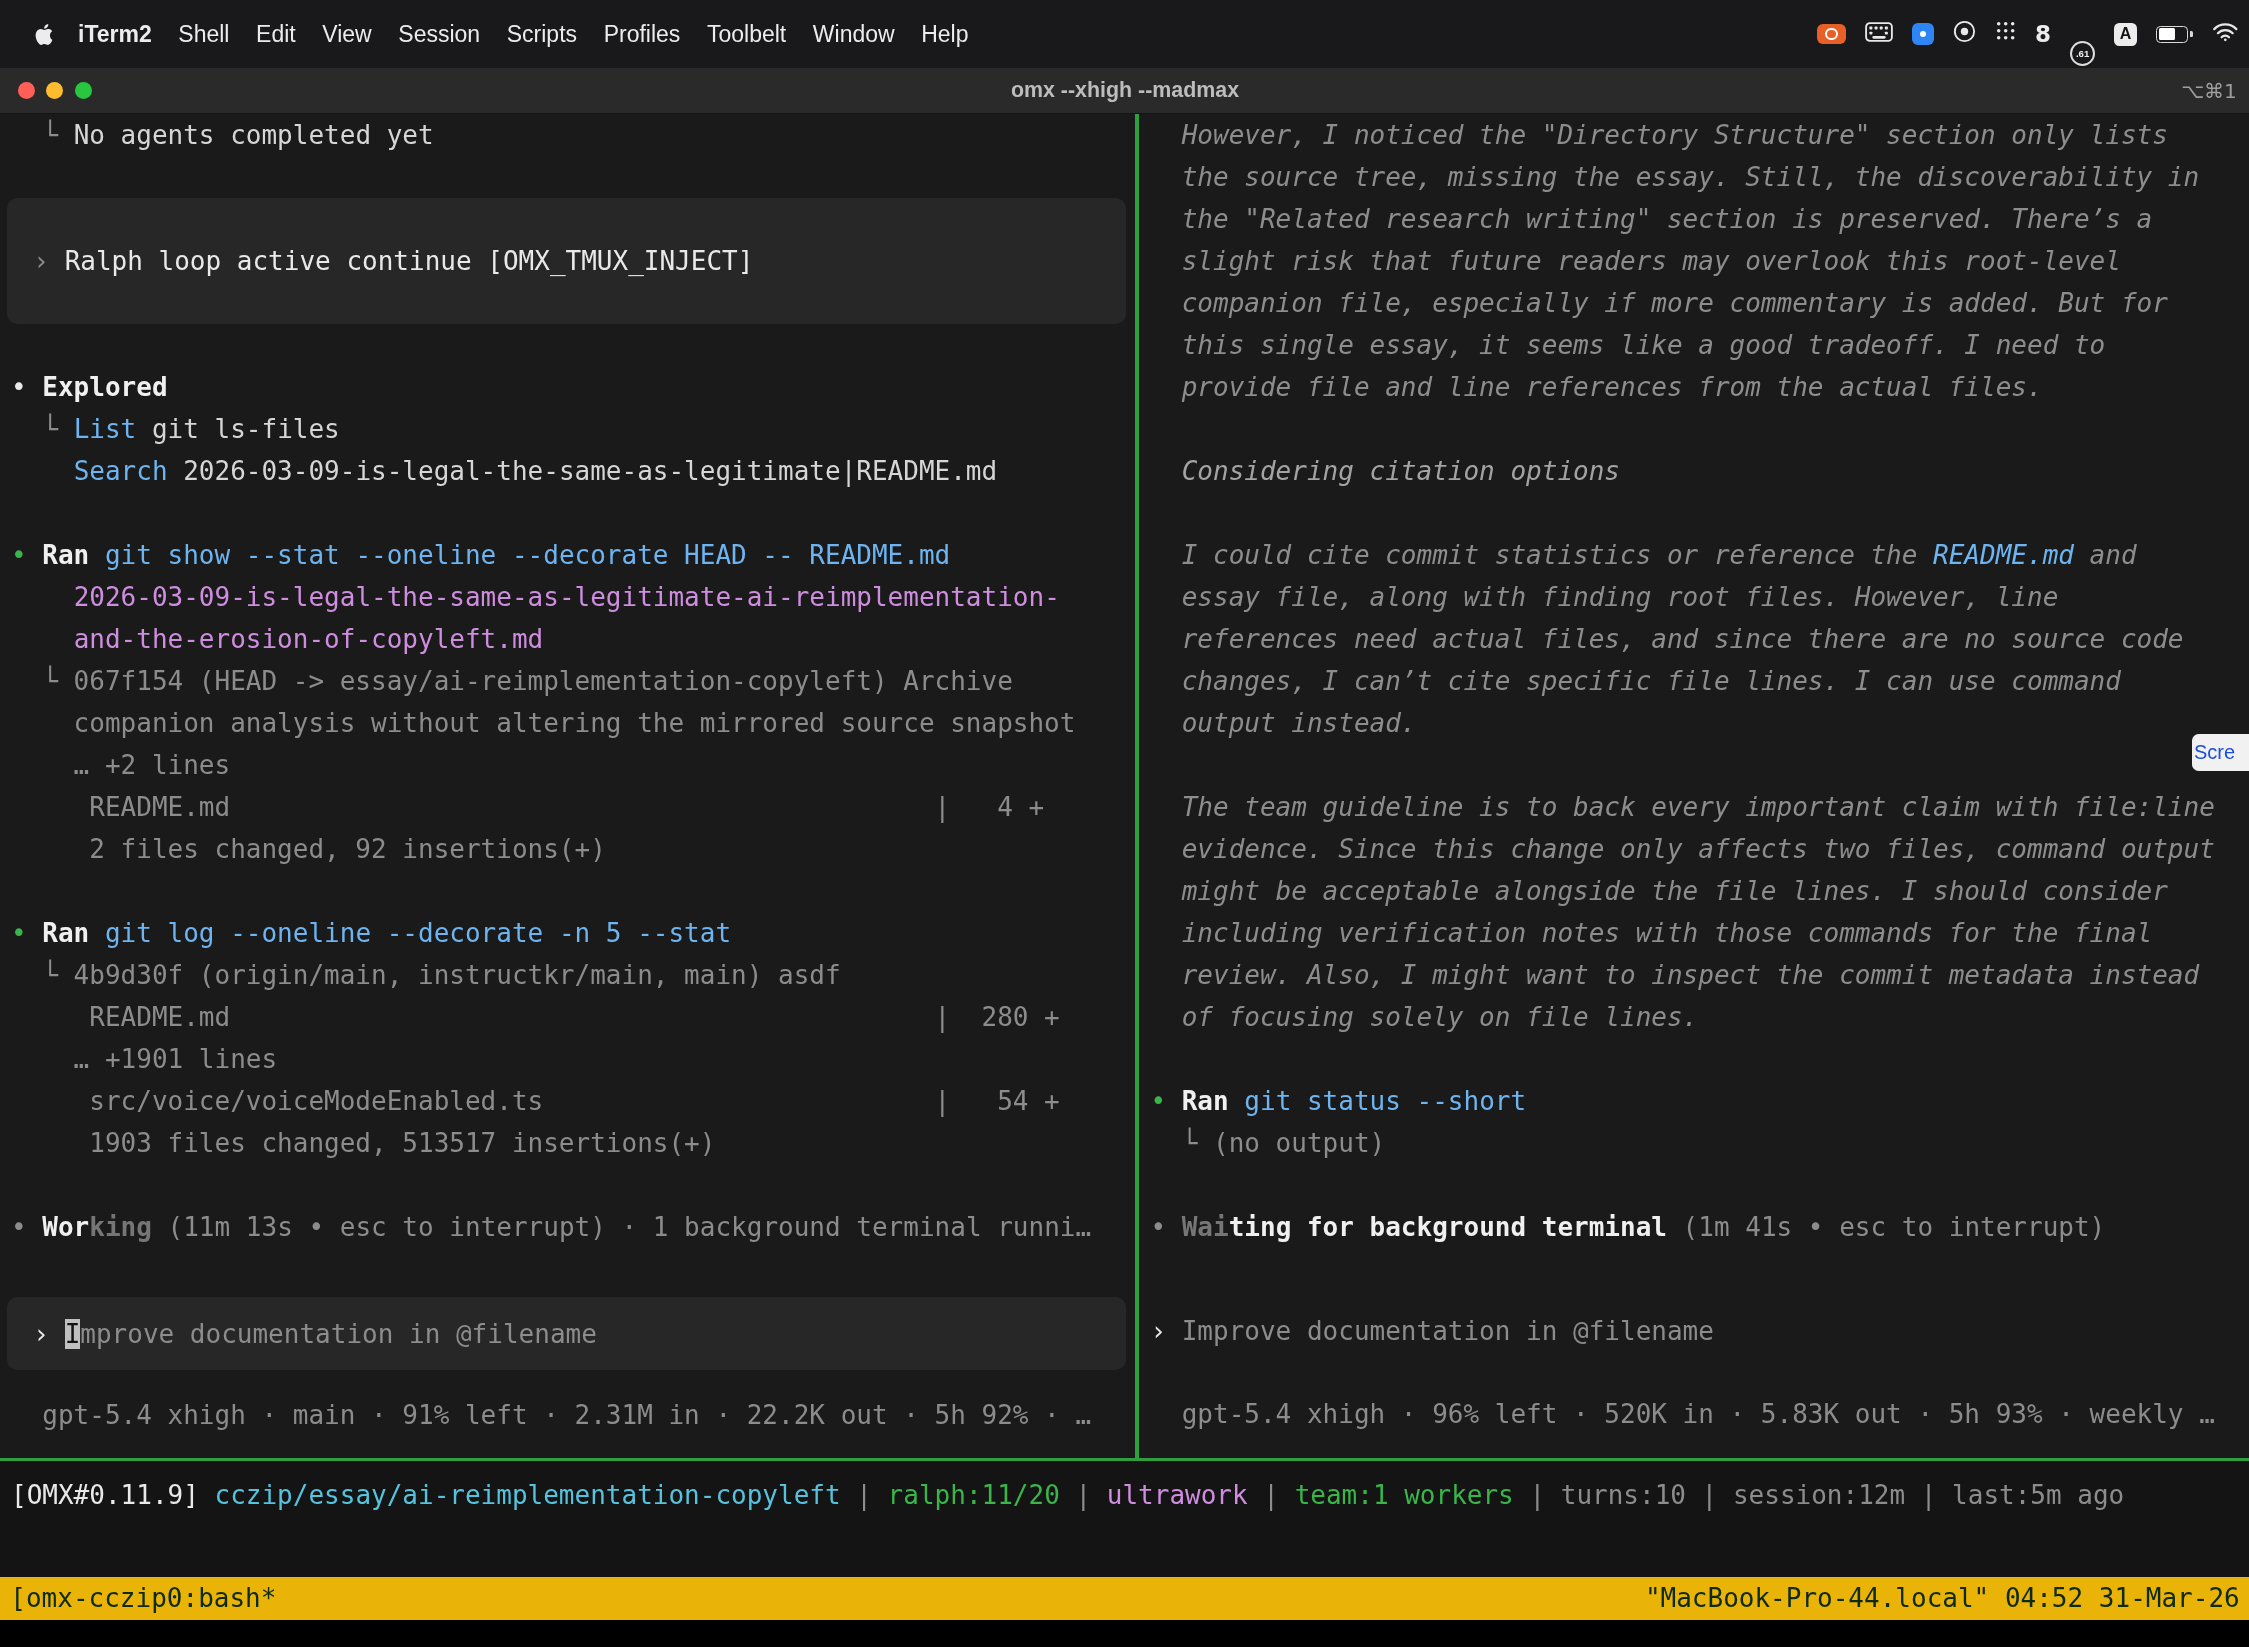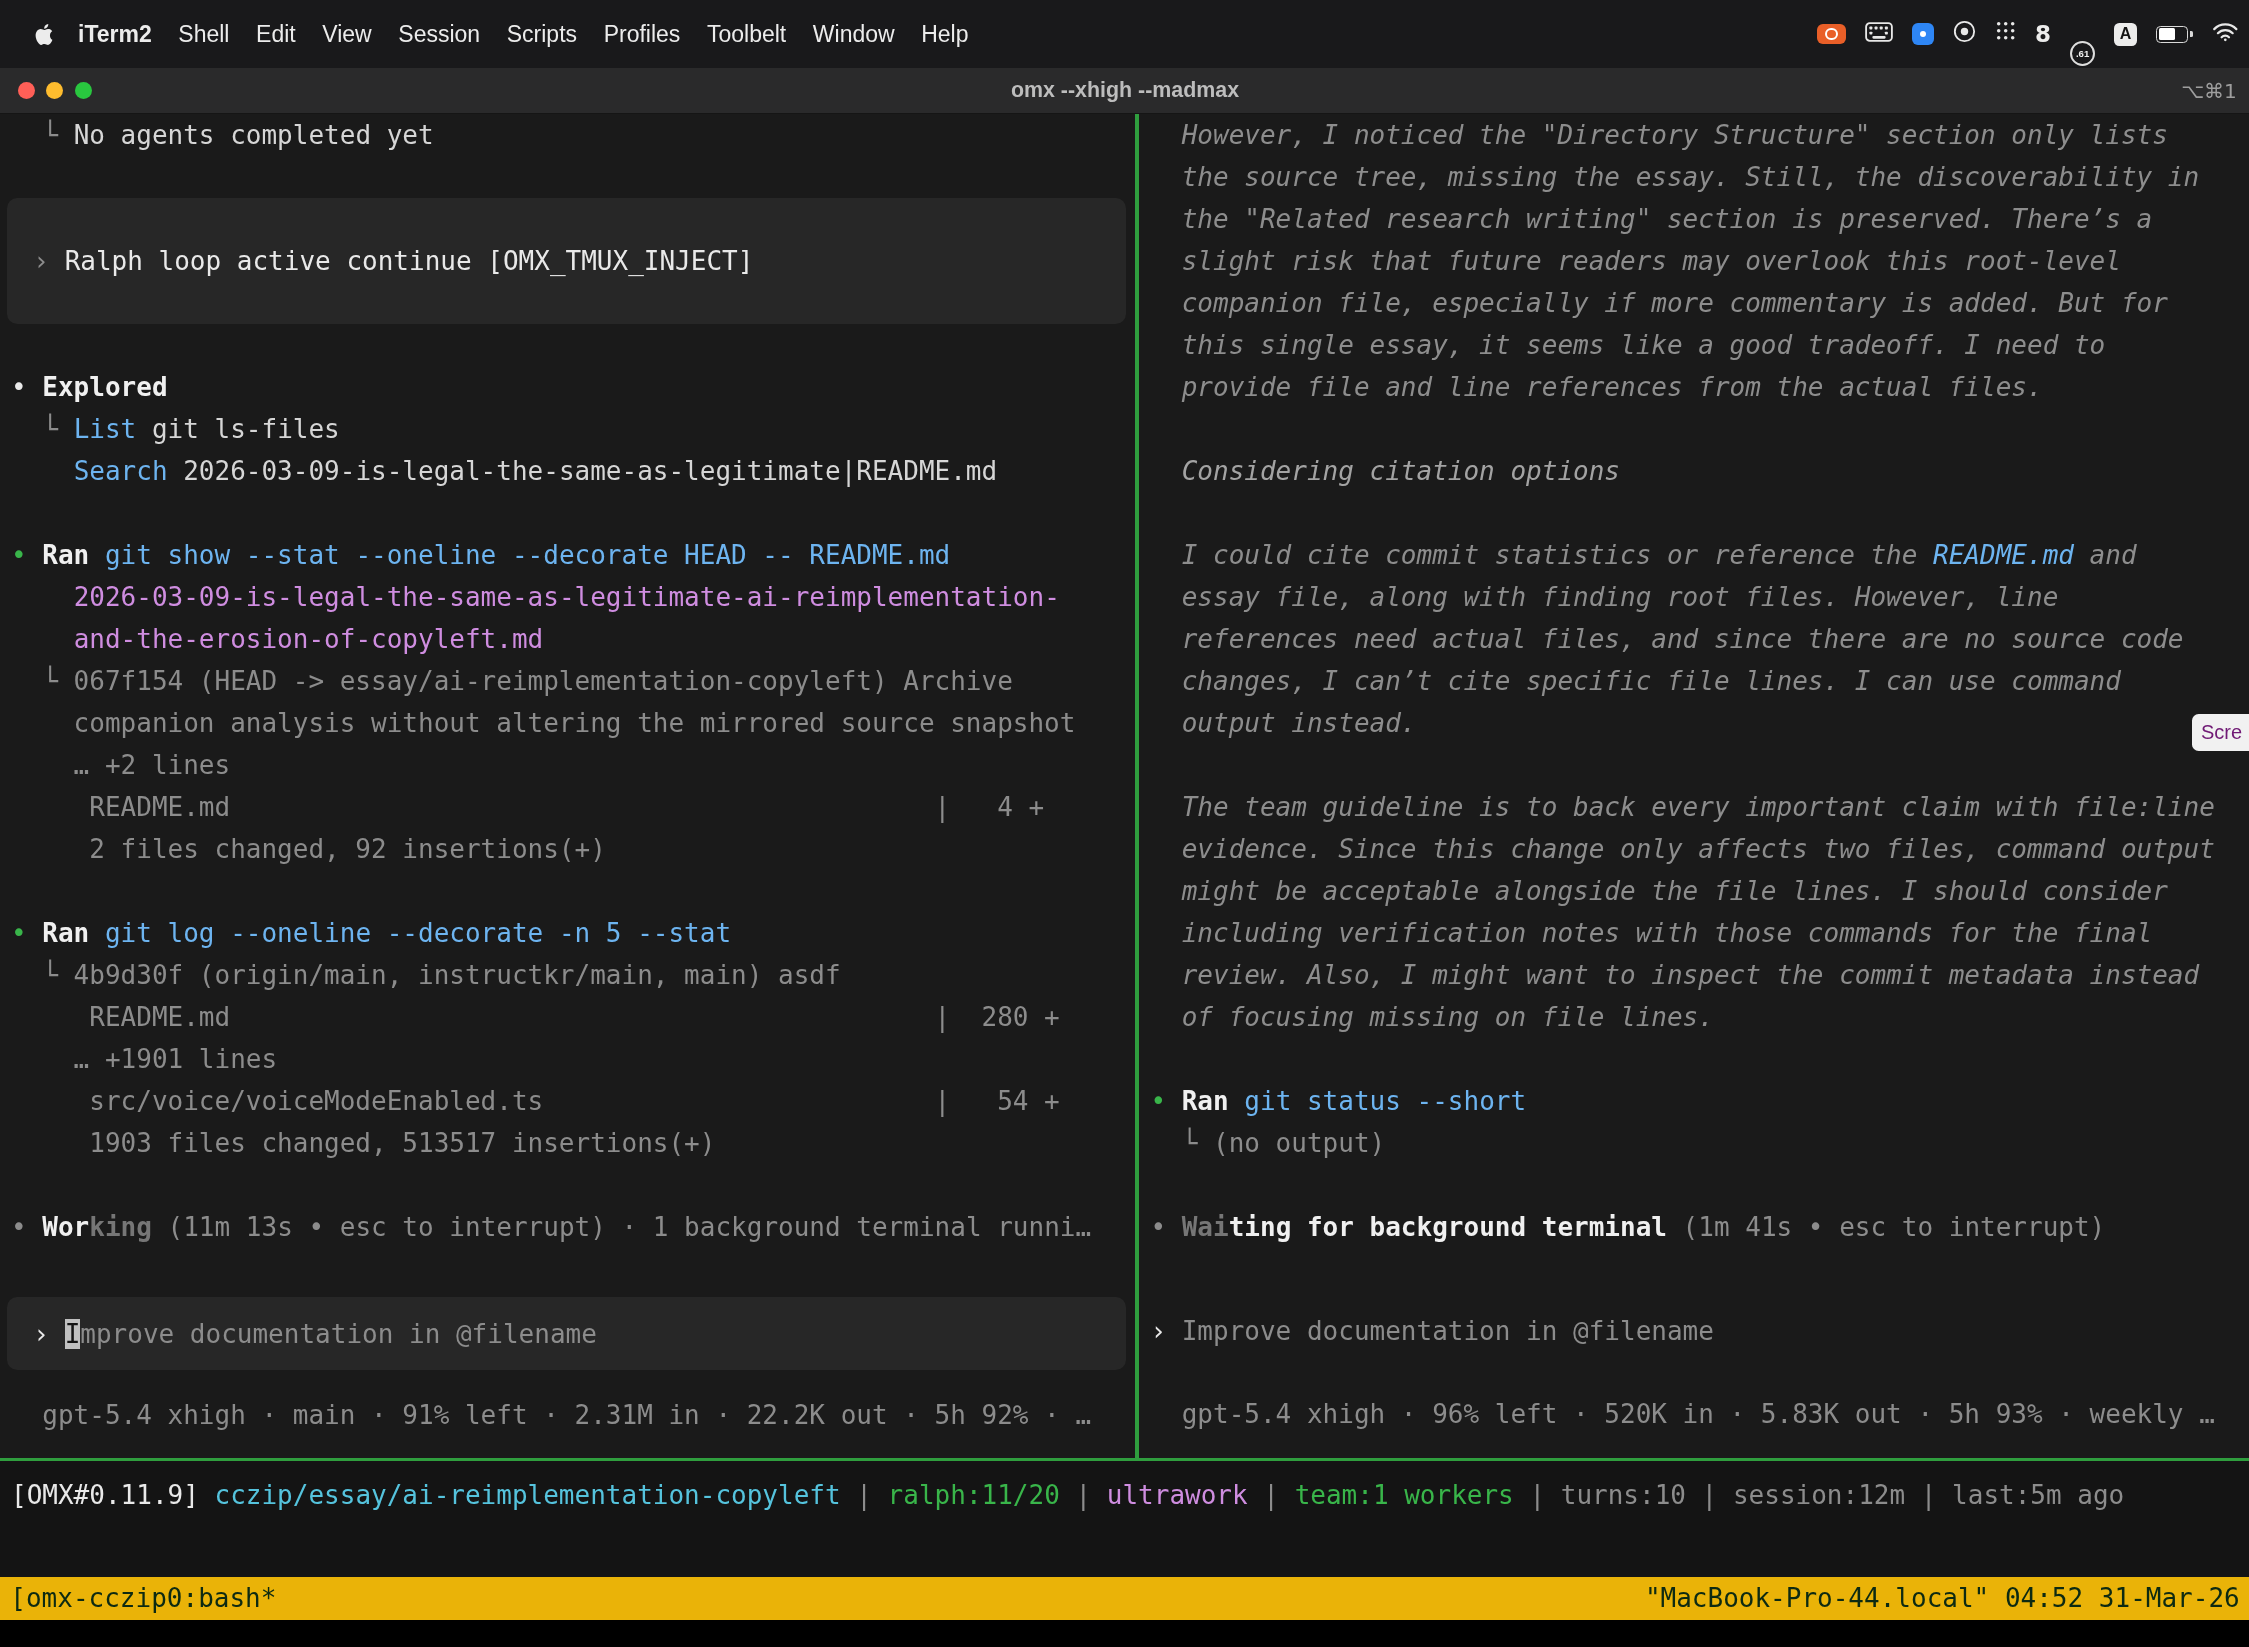--- a/index.html
+++ b/index.html
@@ -77,24 +77,24 @@
   .left-input-box{
     height:73px; background:#272727; border-radius:10.3px;
     margin:49px 8.9px 0 -3.7px; padding-left:26px; display:flex; align-items:center;
   }
   .left-input-box > div{ width:100%; }
   .left-status{ margin-top:23.6px; }
   .right-prompt{ margin-top:62px; }
   .right-status{ margin-top:41px; }
 
   .tooltip{
-    position:absolute; right:0; top:600px; height:37px; min-width:58px;
-    background:#f1f1f1; color:#701a75; border-radius:6.6px 0 0 6.6px;
+    position:absolute; right:0; top:620px; height:37px; min-width:58px;
+    background:#f1f1f1; color:#1d4ed8; border-radius:6.6px 0 0 6.6px;
     font-family:"Liberation Sans", sans-serif; font-size:20px;
-    display:flex; align-items:center; padding-left:9px;
+    display:flex; align-items:center; padding-left:2px;
   }
 
   
   .divider-h{ height:3px; background:#2f9e3e; }
   .omx-area{ height:116px; background:#141414; padding:13px 0 0 11px; }
   .tmux-bar{
     height:43px; background:#eab308; color:#0d2a12;
     font-size:26px; line-height:43px; display:flex; justify-content:space-between;
     padding:0 10.3px; white-space:pre;
   }
@@ -251,21 +251,21 @@
         <div class="tline"><span class="it">  essay file, along with finding root files. However, line</span></div>
         <div class="tline"><span class="it">  references need actual files, and since there are no source code</span></div>
         <div class="tline"><span class="it">  changes, I can’t cite specific file lines. I can use command</span></div>
         <div class="tline"><span class="it">  output instead.</span></div>
         <div class="tline"></div>
         <div class="tline"><span class="it">  The team guideline is to back every important claim with file:line</span></div>
         <div class="tline"><span class="it">  evidence. Since this change only affects two files, command output</span></div>
         <div class="tline"><span class="it">  might be acceptable alongside the file lines. I should consider</span></div>
         <div class="tline"><span class="it">  including verification notes with those commands for the final</span></div>
         <div class="tline"><span class="it">  review. Also, I might want to inspect the commit metadata instead</span></div>
-        <div class="tline"><span class="it">  of focusing missing on file lines.</span></div>
+        <div class="tline"><span class="it">  of focusing solely on file lines.</span></div>
         <div class="tline"></div>
         <div class="tline"><span class="gn">• </span><span class="b">Ran</span><span class="bl"> git status --short</span></div>
         <div class="tline"><span class="d">  └ (no output)</span></div>
         <div class="tline"></div>
         <div class="tline"><span class="d">• </span><span class="db">Wai</span><span class="b">ting for background terminal</span><span class="d"> (1m 41s • esc to interrupt)</span></div>
       </div>
     <div class="right-prompt">
         <div class="tline"><span class="wt">› </span><span class="d">Improve documentation in @filename</span></div>
       </div>
     <div class="right-status">

